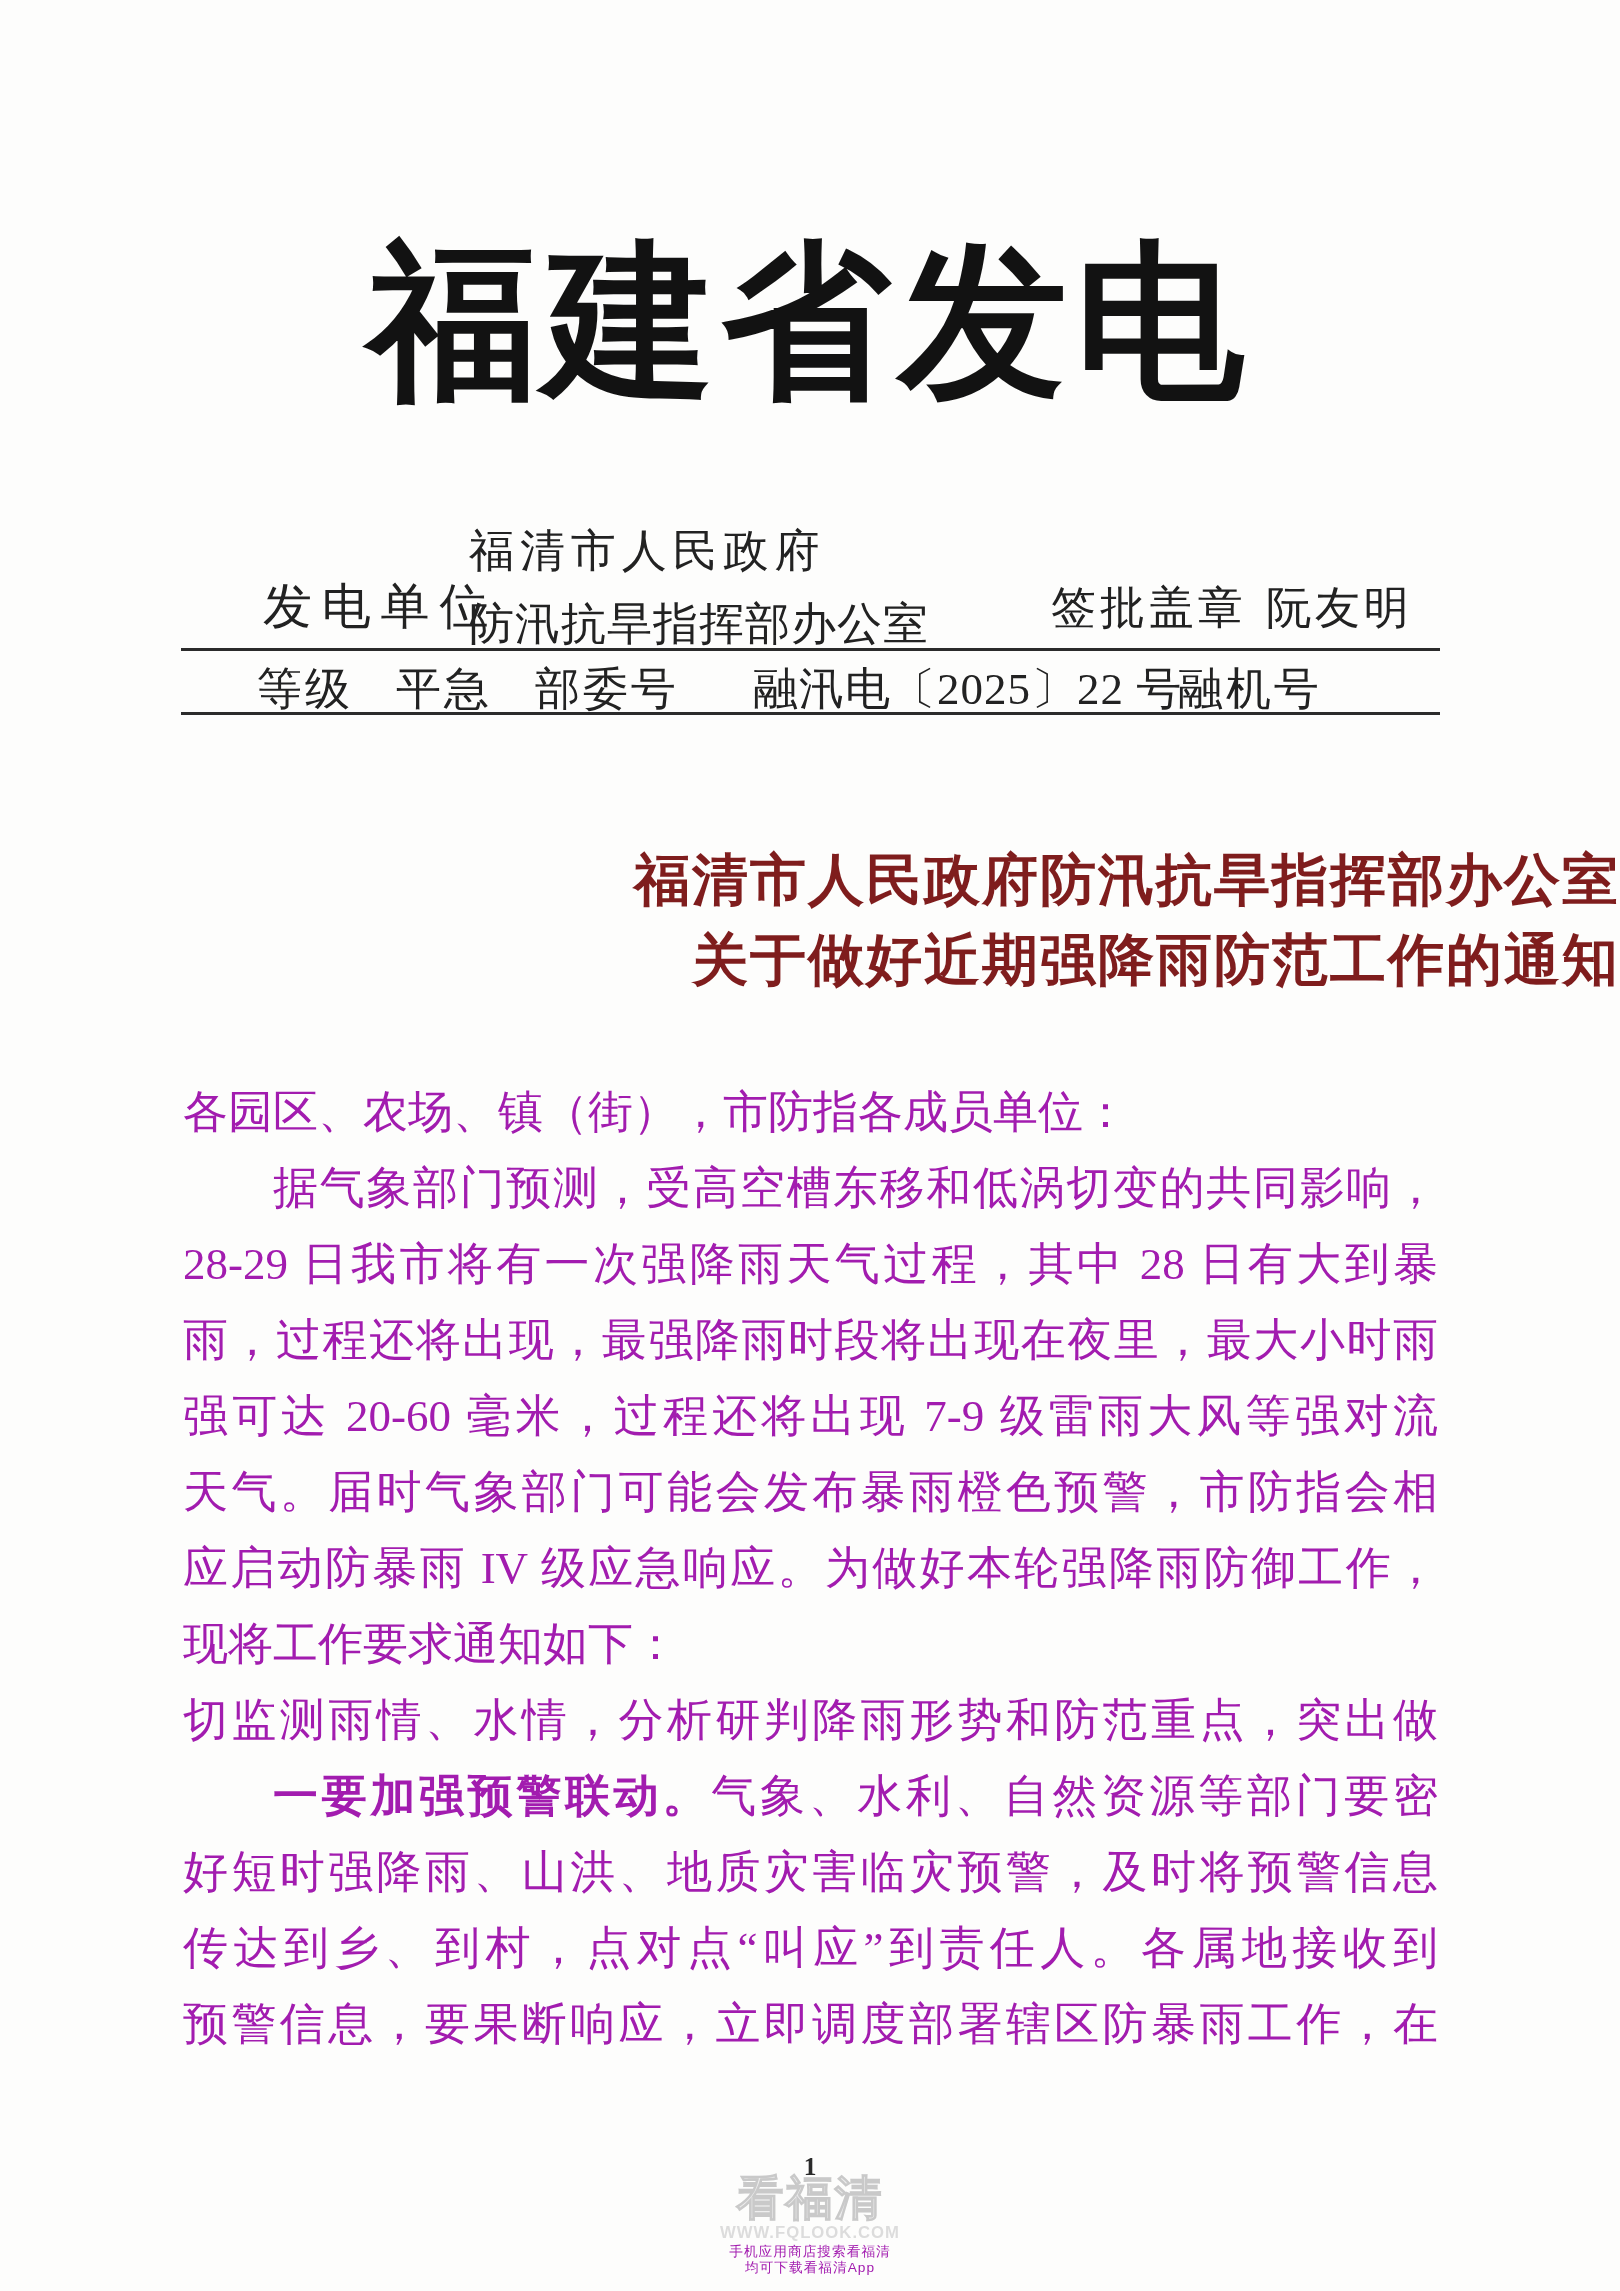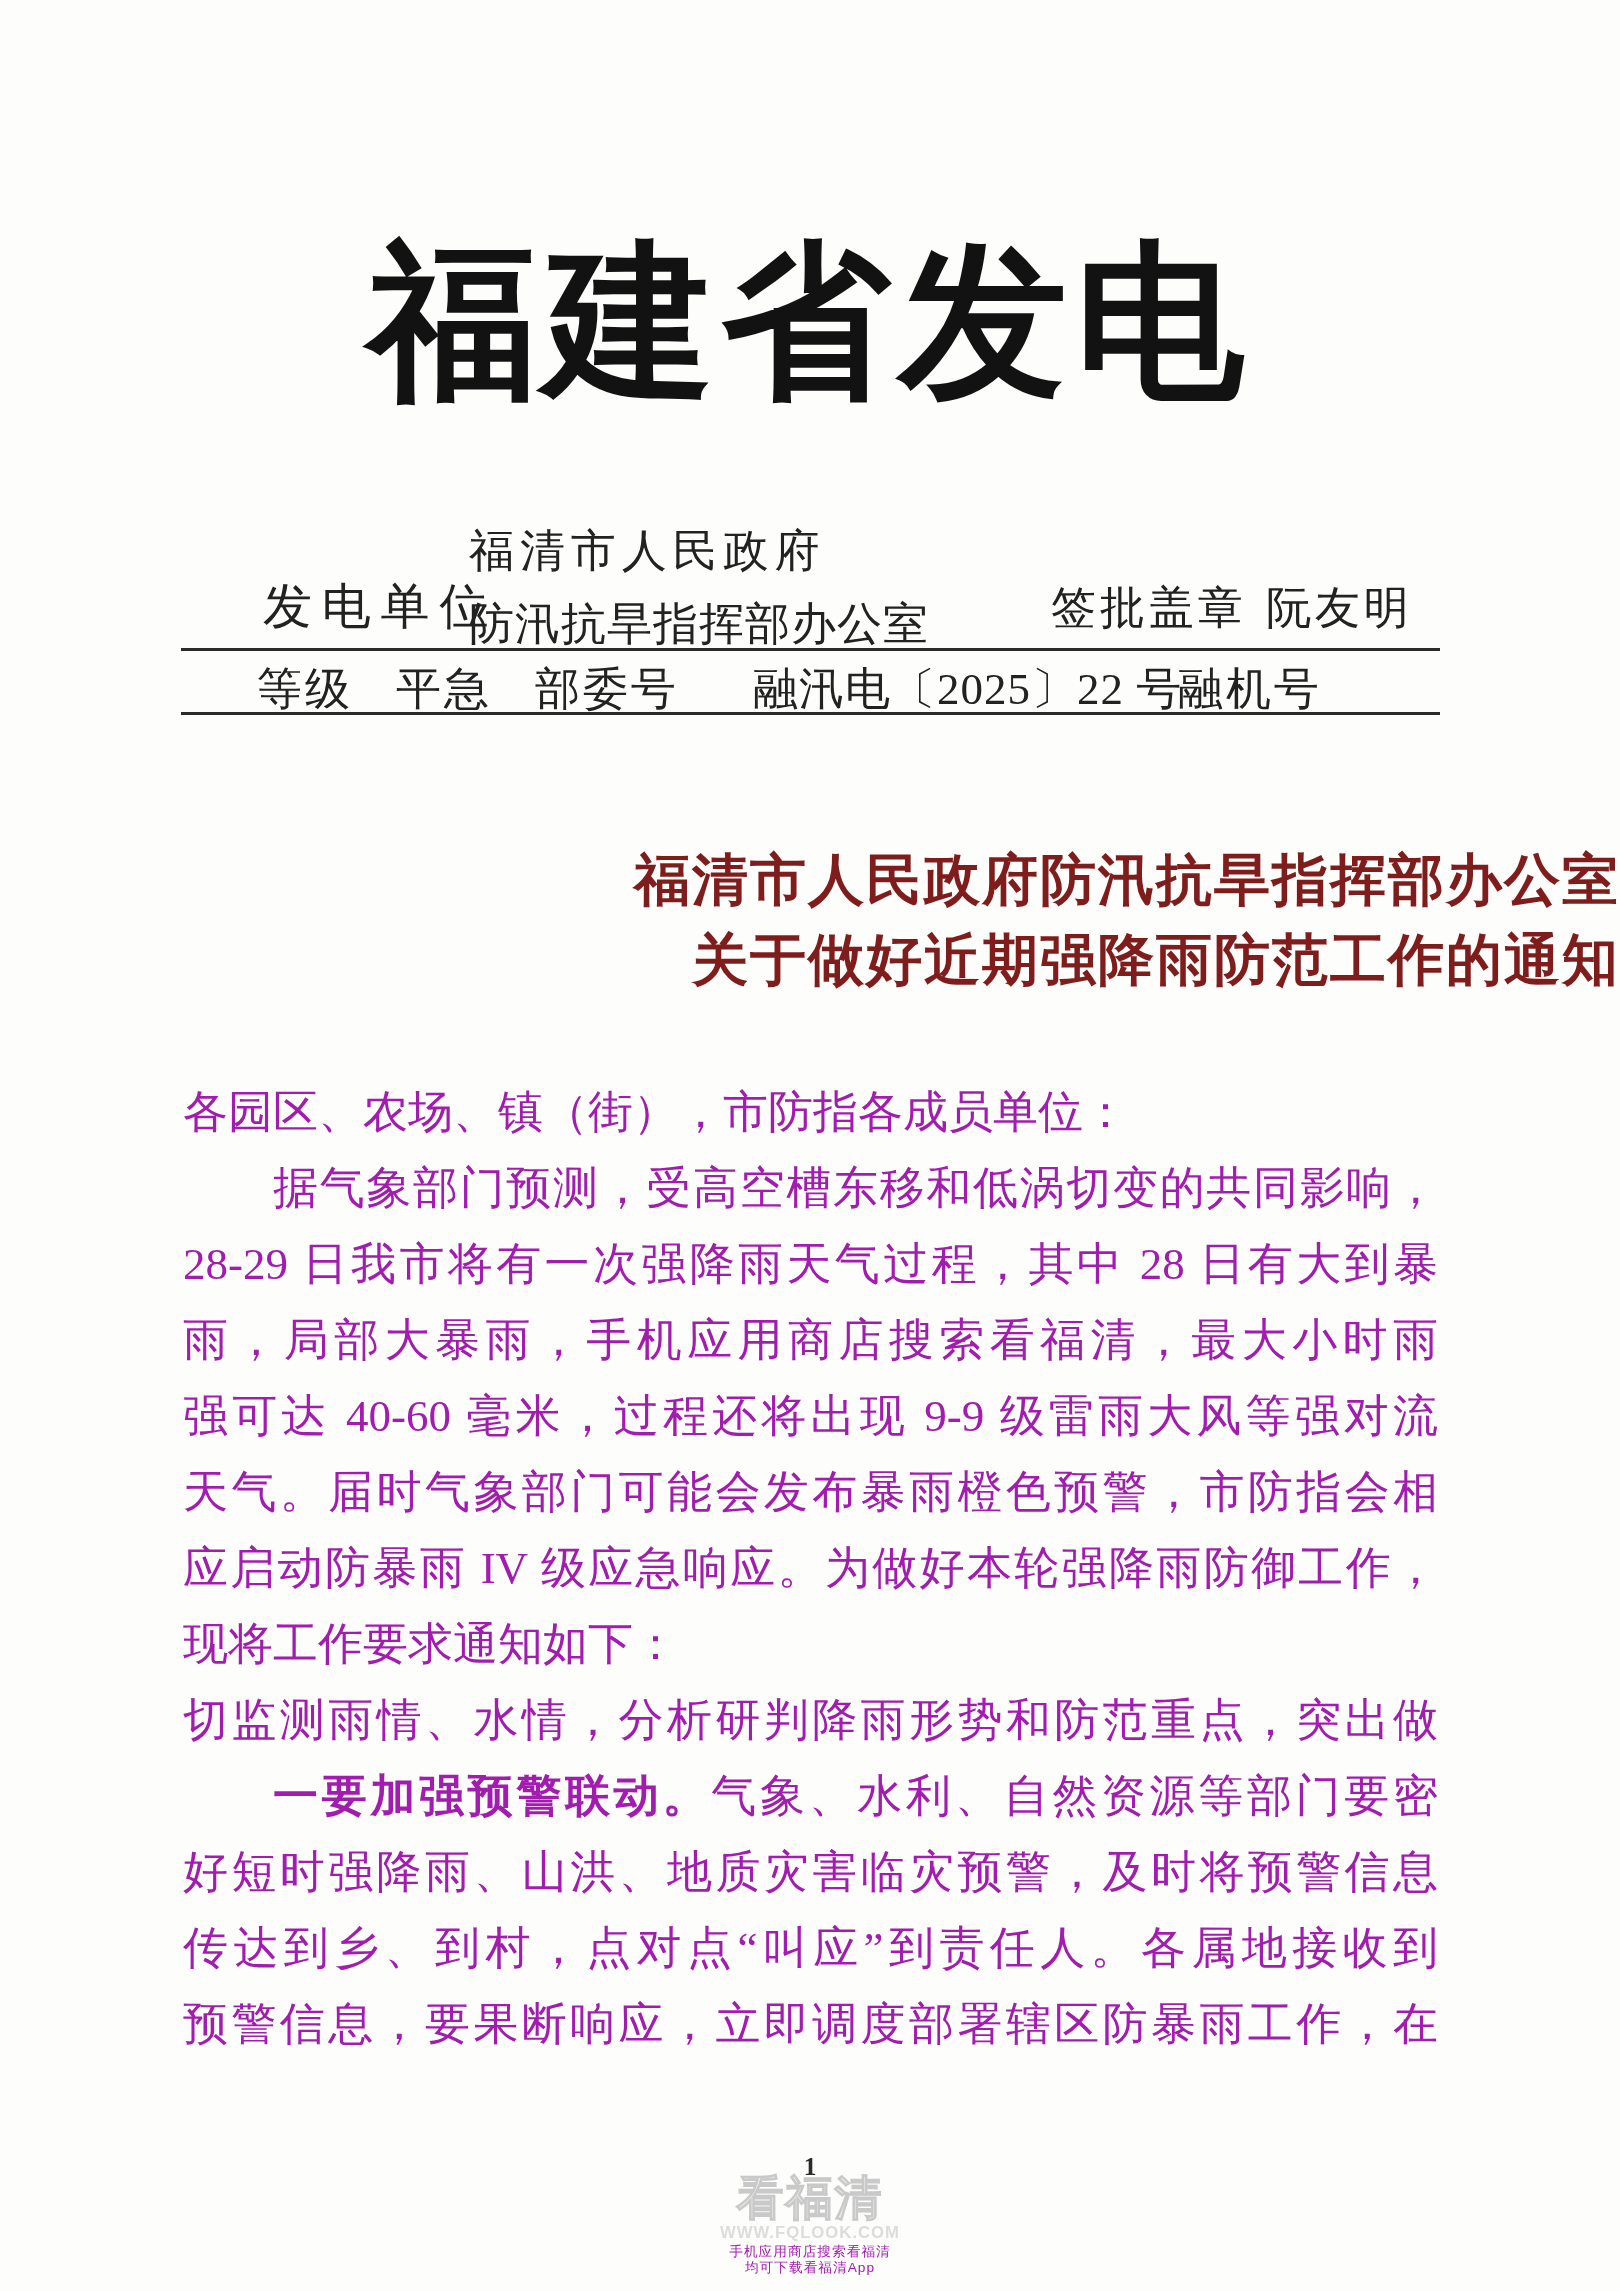--- a/index.html
+++ b/index.html
@@ -140,22 +140,22 @@
     <div class="rule rule-2"></div>
   </div>
 
   <div class="doc-title doc-title-1">福清市人民政府防汛抗旱指挥部办公室</div>
   <div class="doc-title doc-title-2">关于做好近期强降雨防范工作的通知</div>
 
   <div class="body-block">
     <div class="bline">各园区、农场、镇（街），市防指各成员单位：</div>
     <div class="bline fill indent">据气象部门预测，受高空槽东移和低涡切变的共同影响，</div>
     <div class="bline fill">28-29 日我市将有一次强降雨天气过程，其中 28 日有大到暴</div>
-    <div class="bline fill">雨，局部大暴雨，手机应用商店搜索看福清，最大小时雨</div>
-    <div class="bline fill">强可达 40-60 毫米，过程还将出现 9-9 级雷雨大风等强对流</div>
+    <div class="bline fill">雨，过程还将出现，最强降雨时段将出现在夜里，最大小时雨</div>
+    <div class="bline fill">强可达 20-60 毫米，过程还将出现 7-9 级雷雨大风等强对流</div>
     <div class="bline fill">天气。届时气象部门可能会发布暴雨橙色预警，市防指会相</div>
     <div class="bline fill">应启动防暴雨 IV 级应急响应。为做好本轮强降雨防御工作，</div>
     <div class="bline">现将工作要求通知如下：</div>
     <div class="bline fill">切监测雨情、水情，分析研判降雨形势和防范重点，突出做</div>
     <div class="bline fill indent"><span class="bold">一要加强预警联动。</span><span>气象、水利、自然资源等部门要密</span></div>
     <div class="bline fill">好短时强降雨、山洪、地质灾害临灾预警，及时将预警信息</div>
     <div class="bline fill">传达到乡、到村，点对点“叫应”到责任人。各属地接收到</div>
     <div class="bline fill">预警信息，要果断响应，立即调度部署辖区防暴雨工作，在</div>
   </div>
 

